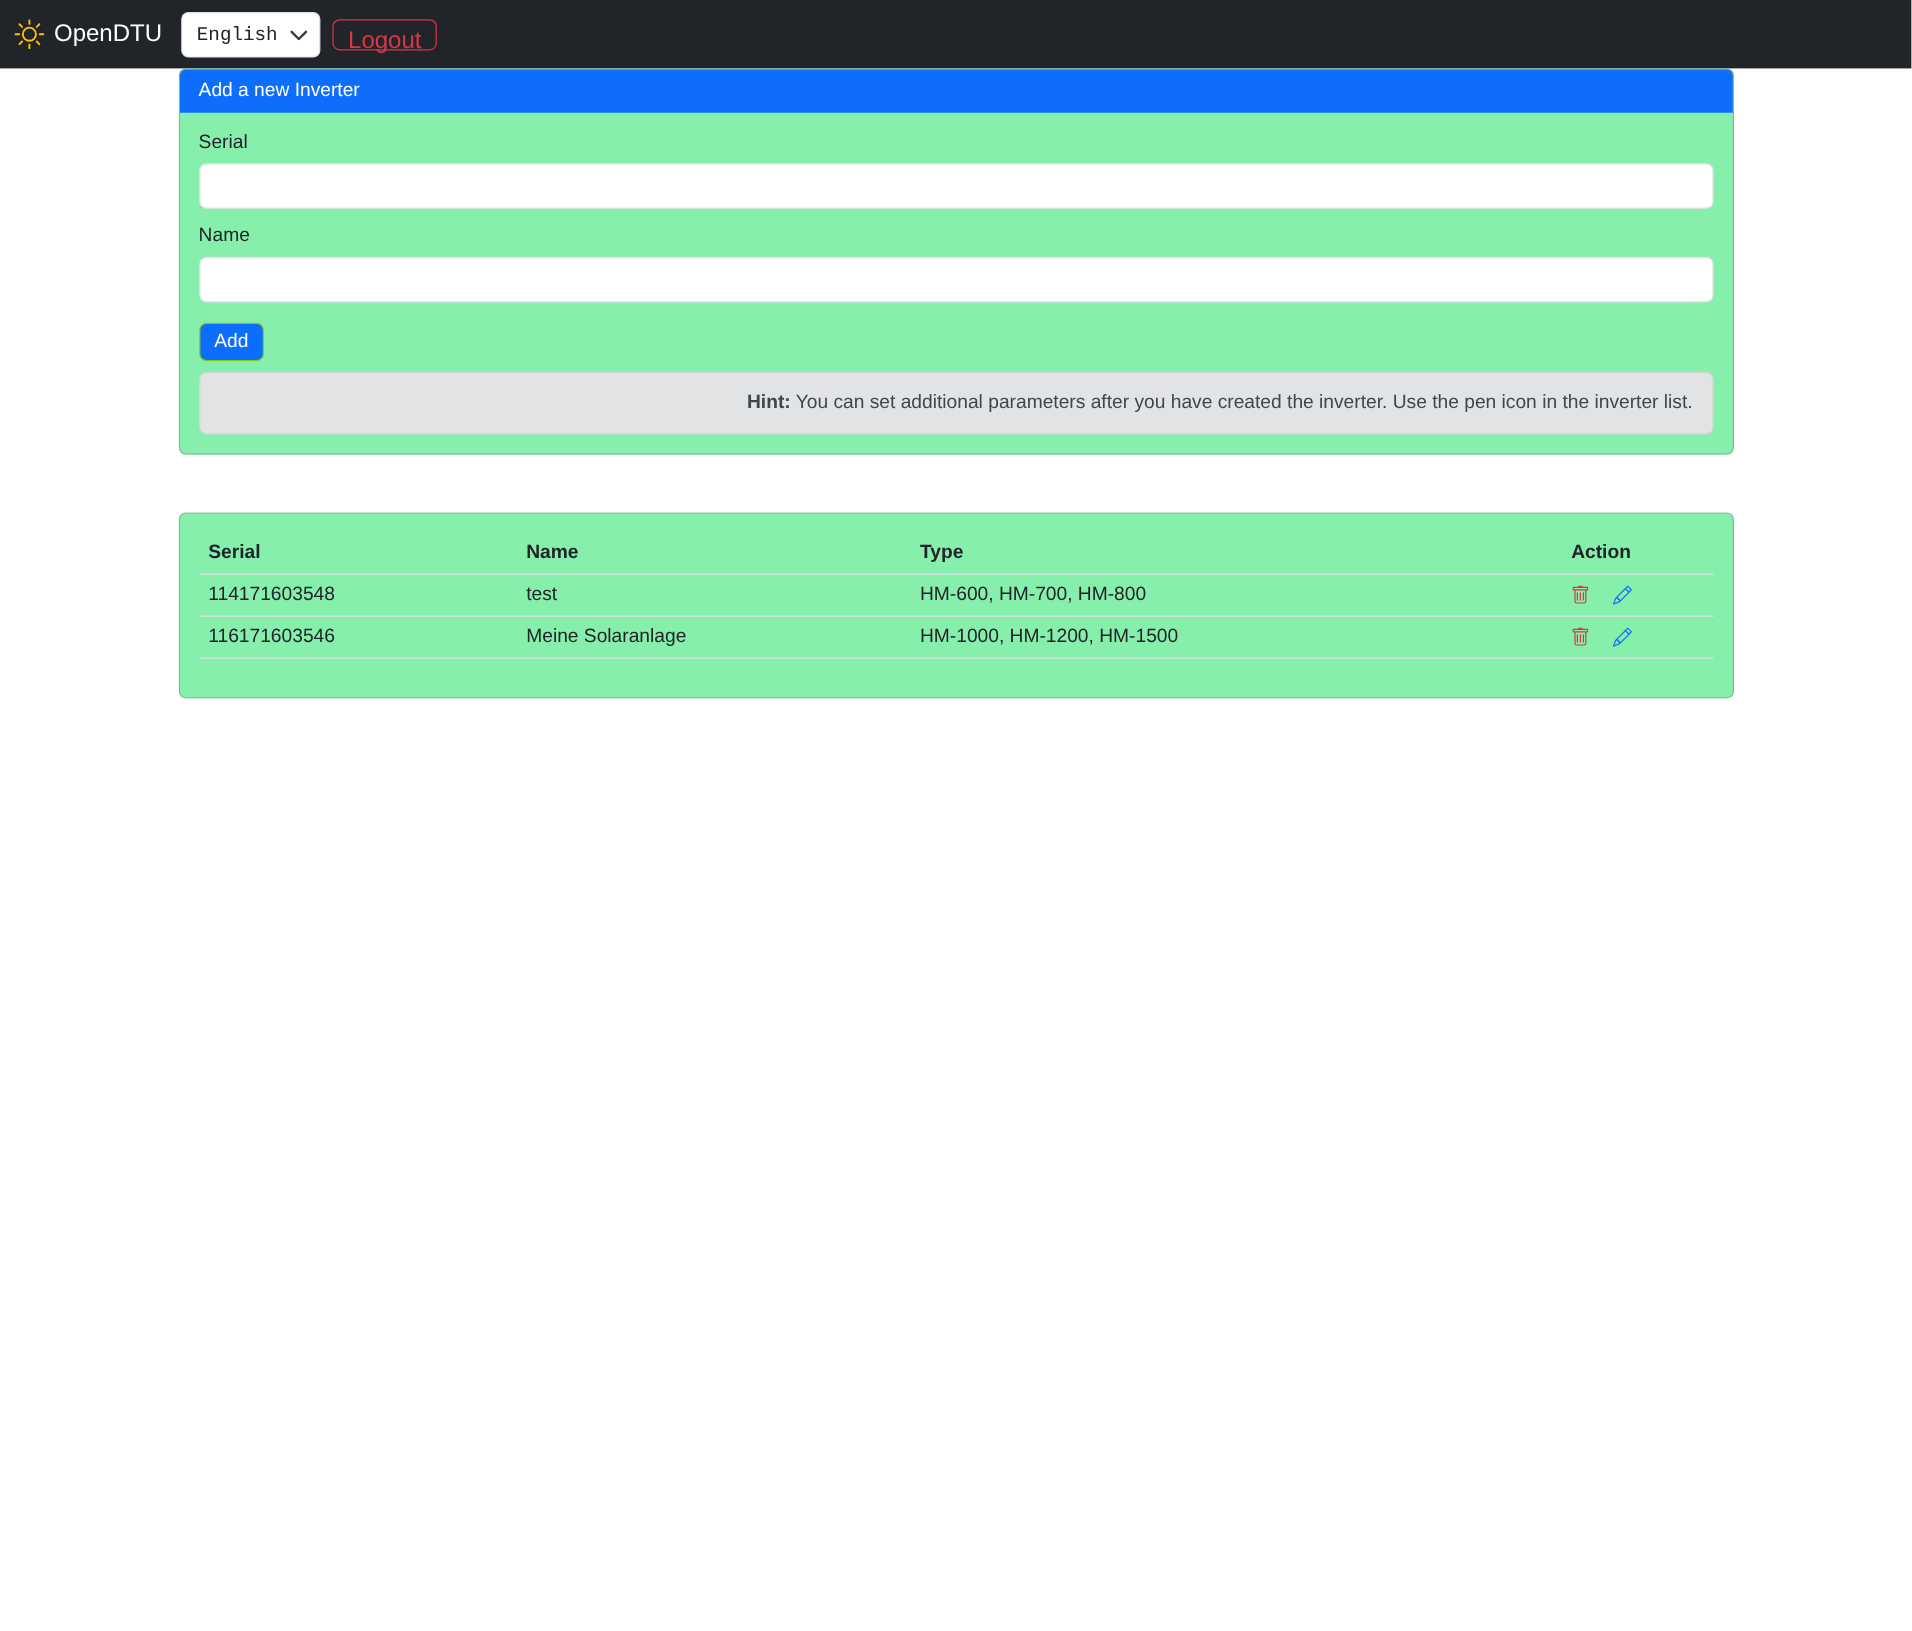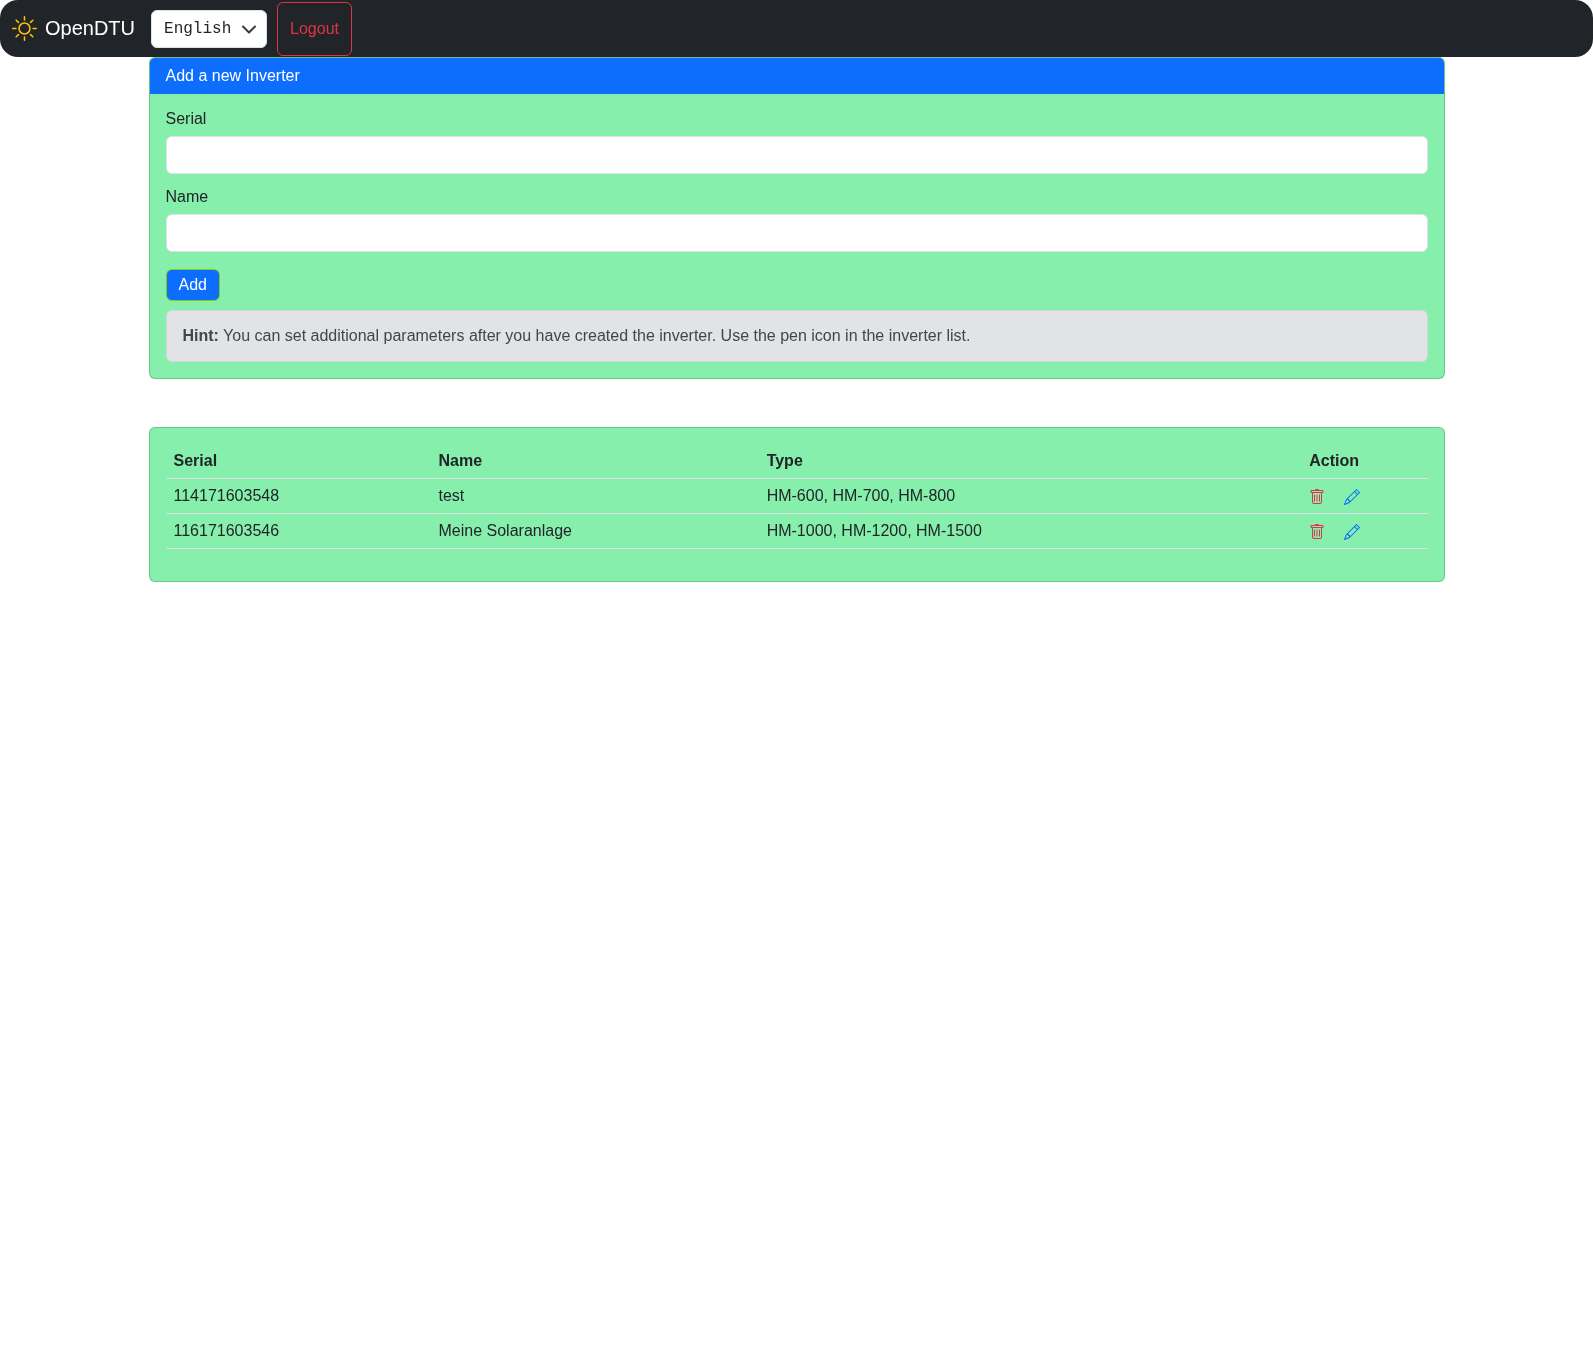--- a/index.html
+++ b/index.html
@@ -14,21 +14,20 @@
   }
 
   
   .navbar {
     background: #212529;
     height: 57px;
     display: flex;
     align-items: center;
     padding: 0 12px;
     width: 100%;
-    border-radius: 18px;
   }
   .navbar-brand {
     display: flex;
     align-items: center;
     gap: 8px;
     color: #ffffff;
     font-size: 20px;
     text-decoration: none;
     margin-right: 16px;
     white-space: nowrap;
@@ -80,27 +79,27 @@
   .lang-chevron {
     position: absolute;
     right: 10px;
     top: 50%;
     transform: translateY(-50%);
     pointer-events: none;
     display: flex;
   }
   .logout-btn {
     font-family: "Liberation Sans", sans-serif;
-    font-size: 16px;
+    font-size: 20px;
     color: #dc3545;
     background: transparent;
     border: 1px solid #dc3545;
     border-radius: 6px;
     padding: 6px 12px;
-    height: 54px;
+    height: 26px;
     cursor: pointer;
   }
 
   
   .container {
     max-width: 1320px;
     margin: 0 auto;
     padding: 0 12px;
   }
   h1.page-title {
@@ -156,20 +155,21 @@
     margin-top: 17px;
     cursor: pointer;
   }
   .alert-secondary {
     background: #e2e3e5;
     color: #41464b;
     border: 1px solid #d3d6d8;
     border-radius: 6px;
     padding: 16px;
     margin-top: 9px;
+    text-align: right;
   }
   .alert-secondary .bold { font-weight: bold; }
 
   
   table.inverter-table {
     width: 100%;
     border-collapse: collapse;
     margin-bottom: 16px;
   }
   .inverter-table th, .inverter-table td {

